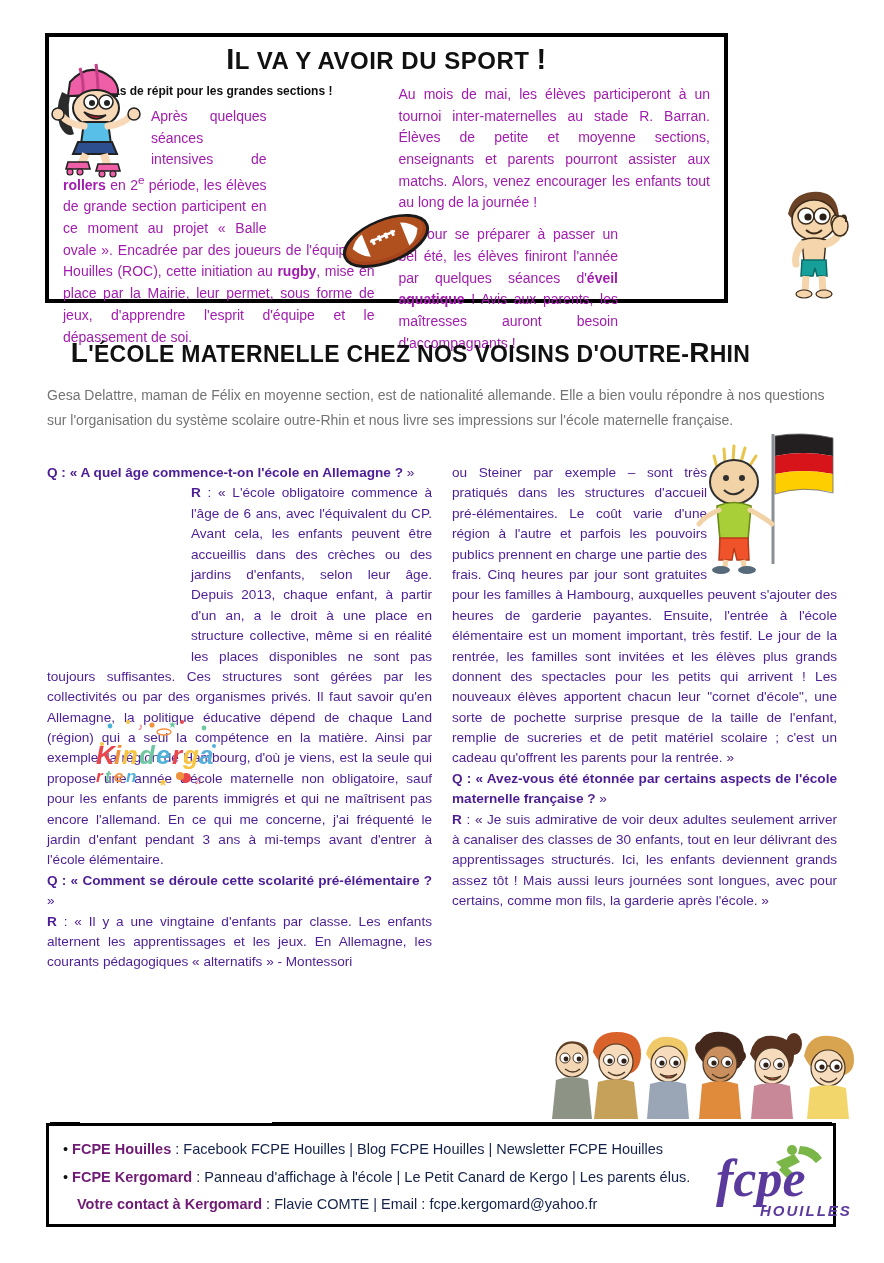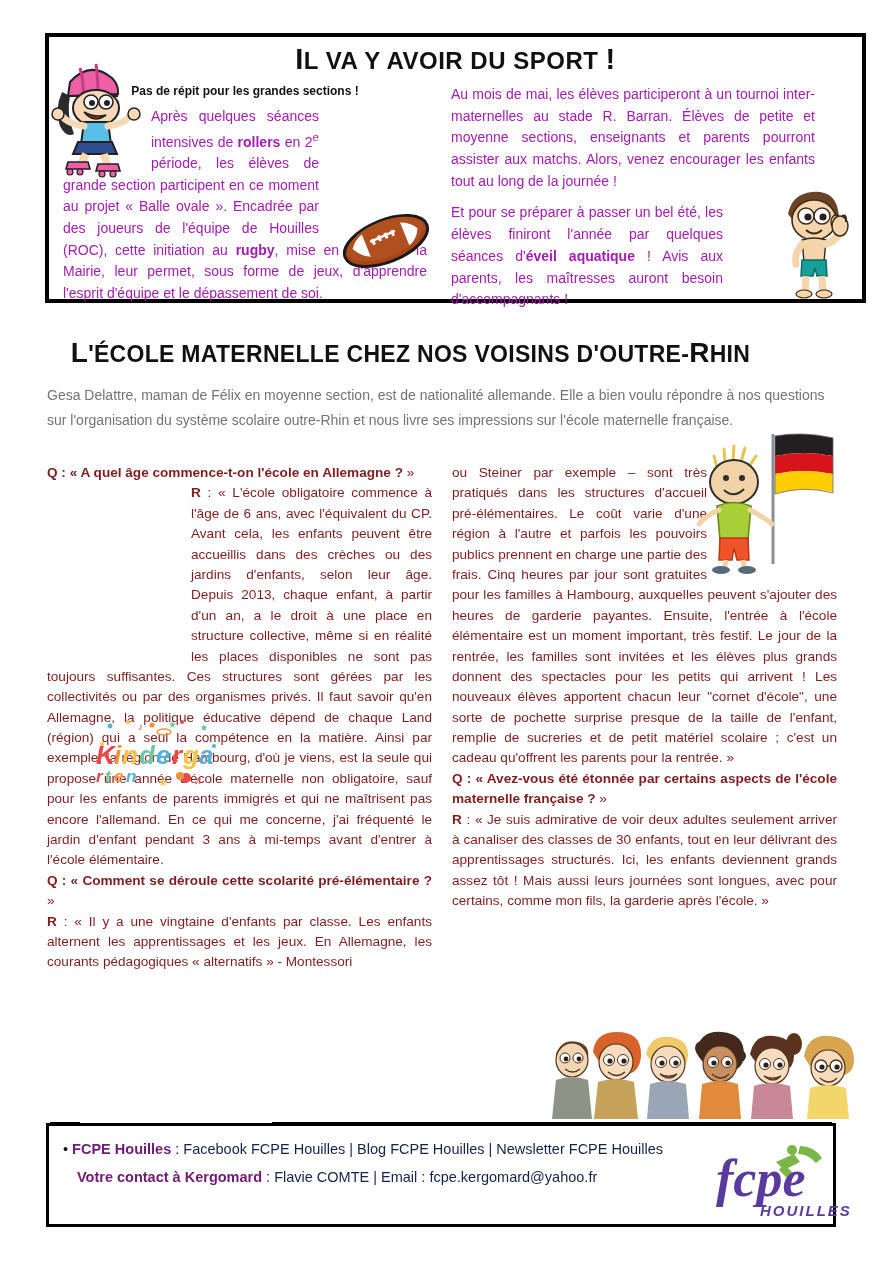--- a/index.html
+++ b/index.html
@@ -11,21 +11,21 @@
     font-family: "Liberation Sans", sans-serif;
     color: #1a1a2e;
     position: relative;
     overflow: hidden;
   }
 
   .page { position:absolute; inset:0; }
 
   
   .sport-box {
-    position:absolute; left:45px; top:33px; width:821px; height:270px;
+    position:absolute; left:45px; top:33px; width:683px; height:270px;
     border: 4px solid #000;
     background:#fff;
   }
   .sport-title {
     text-align:center;
     font-family:"Liberation Sans", sans-serif;
     font-weight:bold;
     font-size:24px;
     letter-spacing:0.5px;
     color:#111;
@@ -62,21 +62,21 @@
     position:absolute; left:47px; top:383px; width:790px;
     font-size:14px; line-height:1.75; color:#737373;
   }
 
   
   .cols { position:absolute; left:47px; top:463px; width:790px; }
   .col { width:385px; position:relative; }
   .col-left  { position:absolute; left:0;   top:0; }
   .col-right { position:absolute; left:405px; top:0; }
 
-  .qa { font-size:13.6px; line-height:1.5; text-align:justify; color:#7f1d1d; margin:0; }
+  .qa { font-size:13.6px; line-height:1.5; text-align:justify; color:#4c1d95; margin:0; }
   .qa.q { font-weight:bold; }
   .qa.q .guil { font-weight:normal; }
   .qa b { font-weight:bold; }
 
   .kinder-float { float:left; width:128px; height:72px; margin: 2px 8px 0 8px; }
 
   
   .restez {
     position:absolute; left:78px; top:1098px;
     font-weight:bold; font-size:21px; color:#111; font-variant: small-caps;
@@ -416,20 +416,24 @@
   </div>
 
   <div class="restez-rule-l"></div>
   <div class="restez-rule-r"></div>
 
   <div class="footer-box">
     <div class="f-line">
       <span class="bullet">•</span>
       <b>FCPE Houilles</b><span> : Facebook FCPE Houilles | Blog FCPE Houilles | Newsletter FCPE Houilles</span>
     </div>
+    <div class="f-line">
+      <span class="bullet">•</span>
+      <b>FCPE Kergomard</b><span> : Panneau d'affichage à l'école | Le Petit Canard de Kergo | Les parents élus.</span>
+    </div>
     <div class="f-line f-indent">
       <b>Votre contact à Kergomard</b><span> : Flavie COMTE | Email : fcpe.kergomard@yahoo.fr</span>
     </div>
   </div>
 
   <div class="art" style="left:714px; top:1140px; width:124px; height:86px; z-index:6;">
     <svg width="124" height="86" viewBox="0 0 124 86">
 
       <g fill="#7ab648">
         <circle cx="78" cy="10" r="5"></circle>

